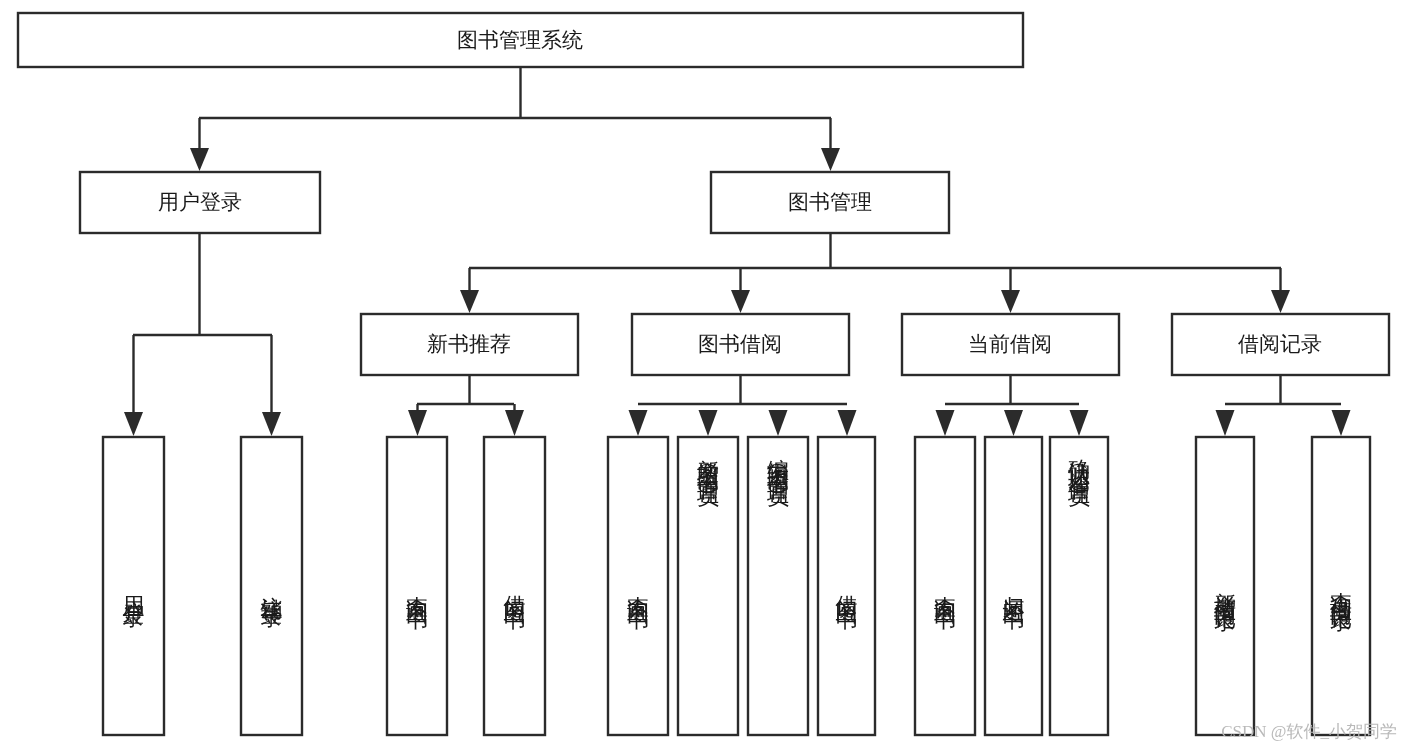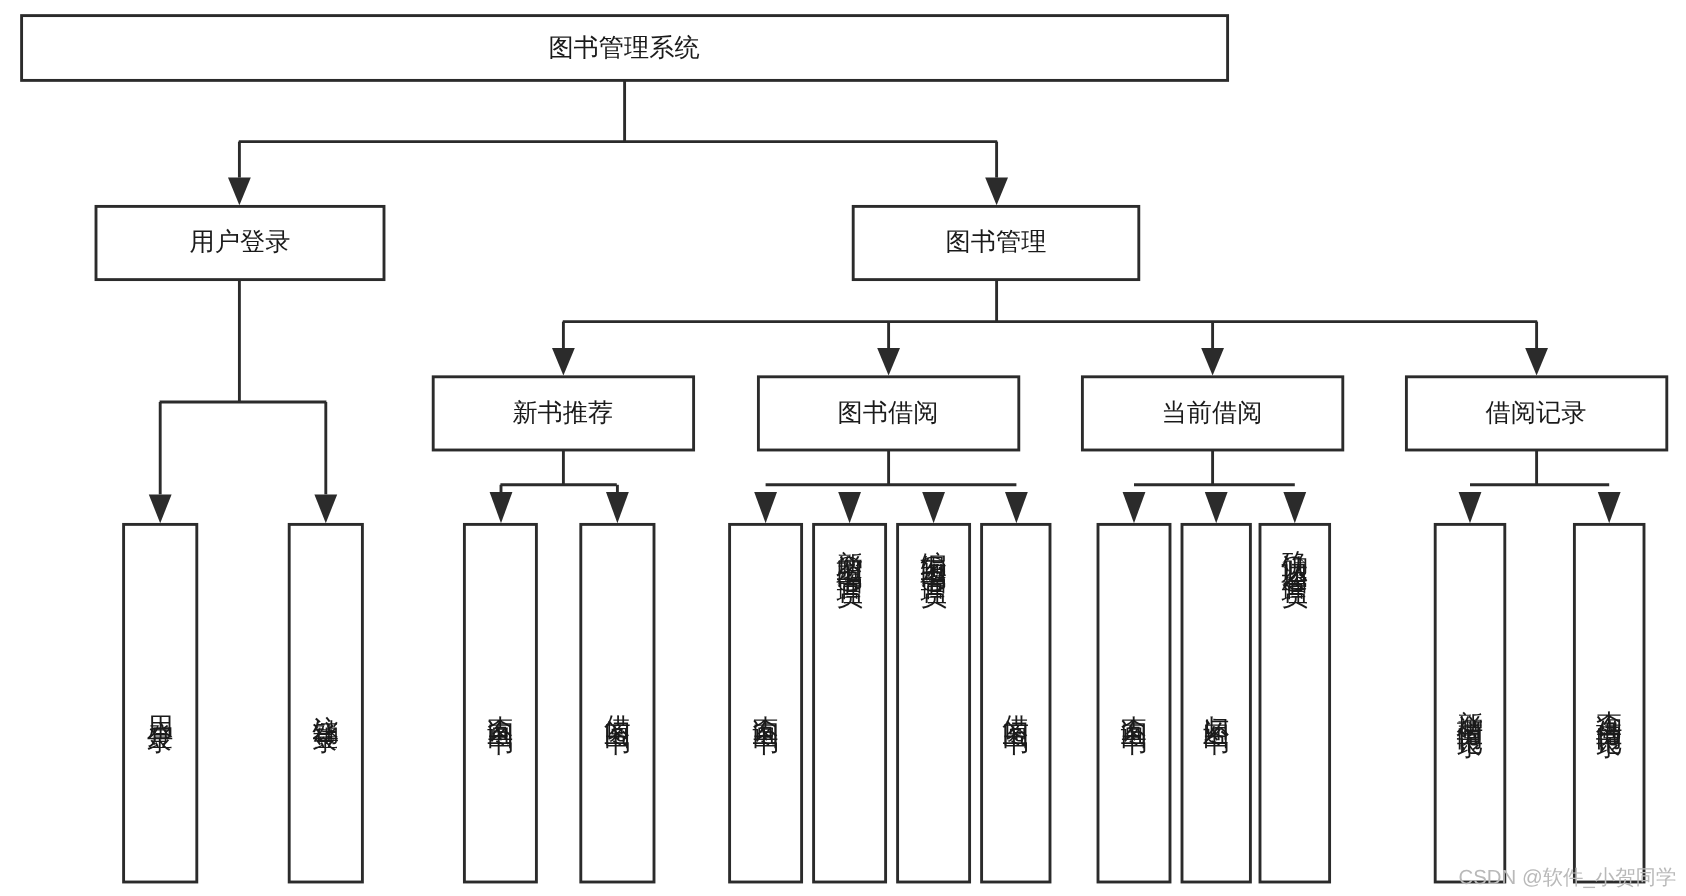--- a/index.html
+++ b/index.html
@@ -45,21 +45,21 @@
     font-family: "Liberation Sans", "DejaVu Sans", sans-serif;
     font-size: 21px;
     fill: #1a1a1a;
     text-anchor: middle;
     dominant-baseline: middle;
   }
   .watermark-text {
     position: absolute;
     right: 8px;
     bottom: 4px;
-    font-family: Liberation Sans, sans-serif;
+    font-family: Liberation Serif, serif;
     font-size: 17px;
     color: #b9b9b9;
     white-space: nowrap;
     pointer-events: none;
     user-select: none;
   }
   .vtext-wrap {
     display: flex;
     align-items: flex-start;
     justify-content: center;

